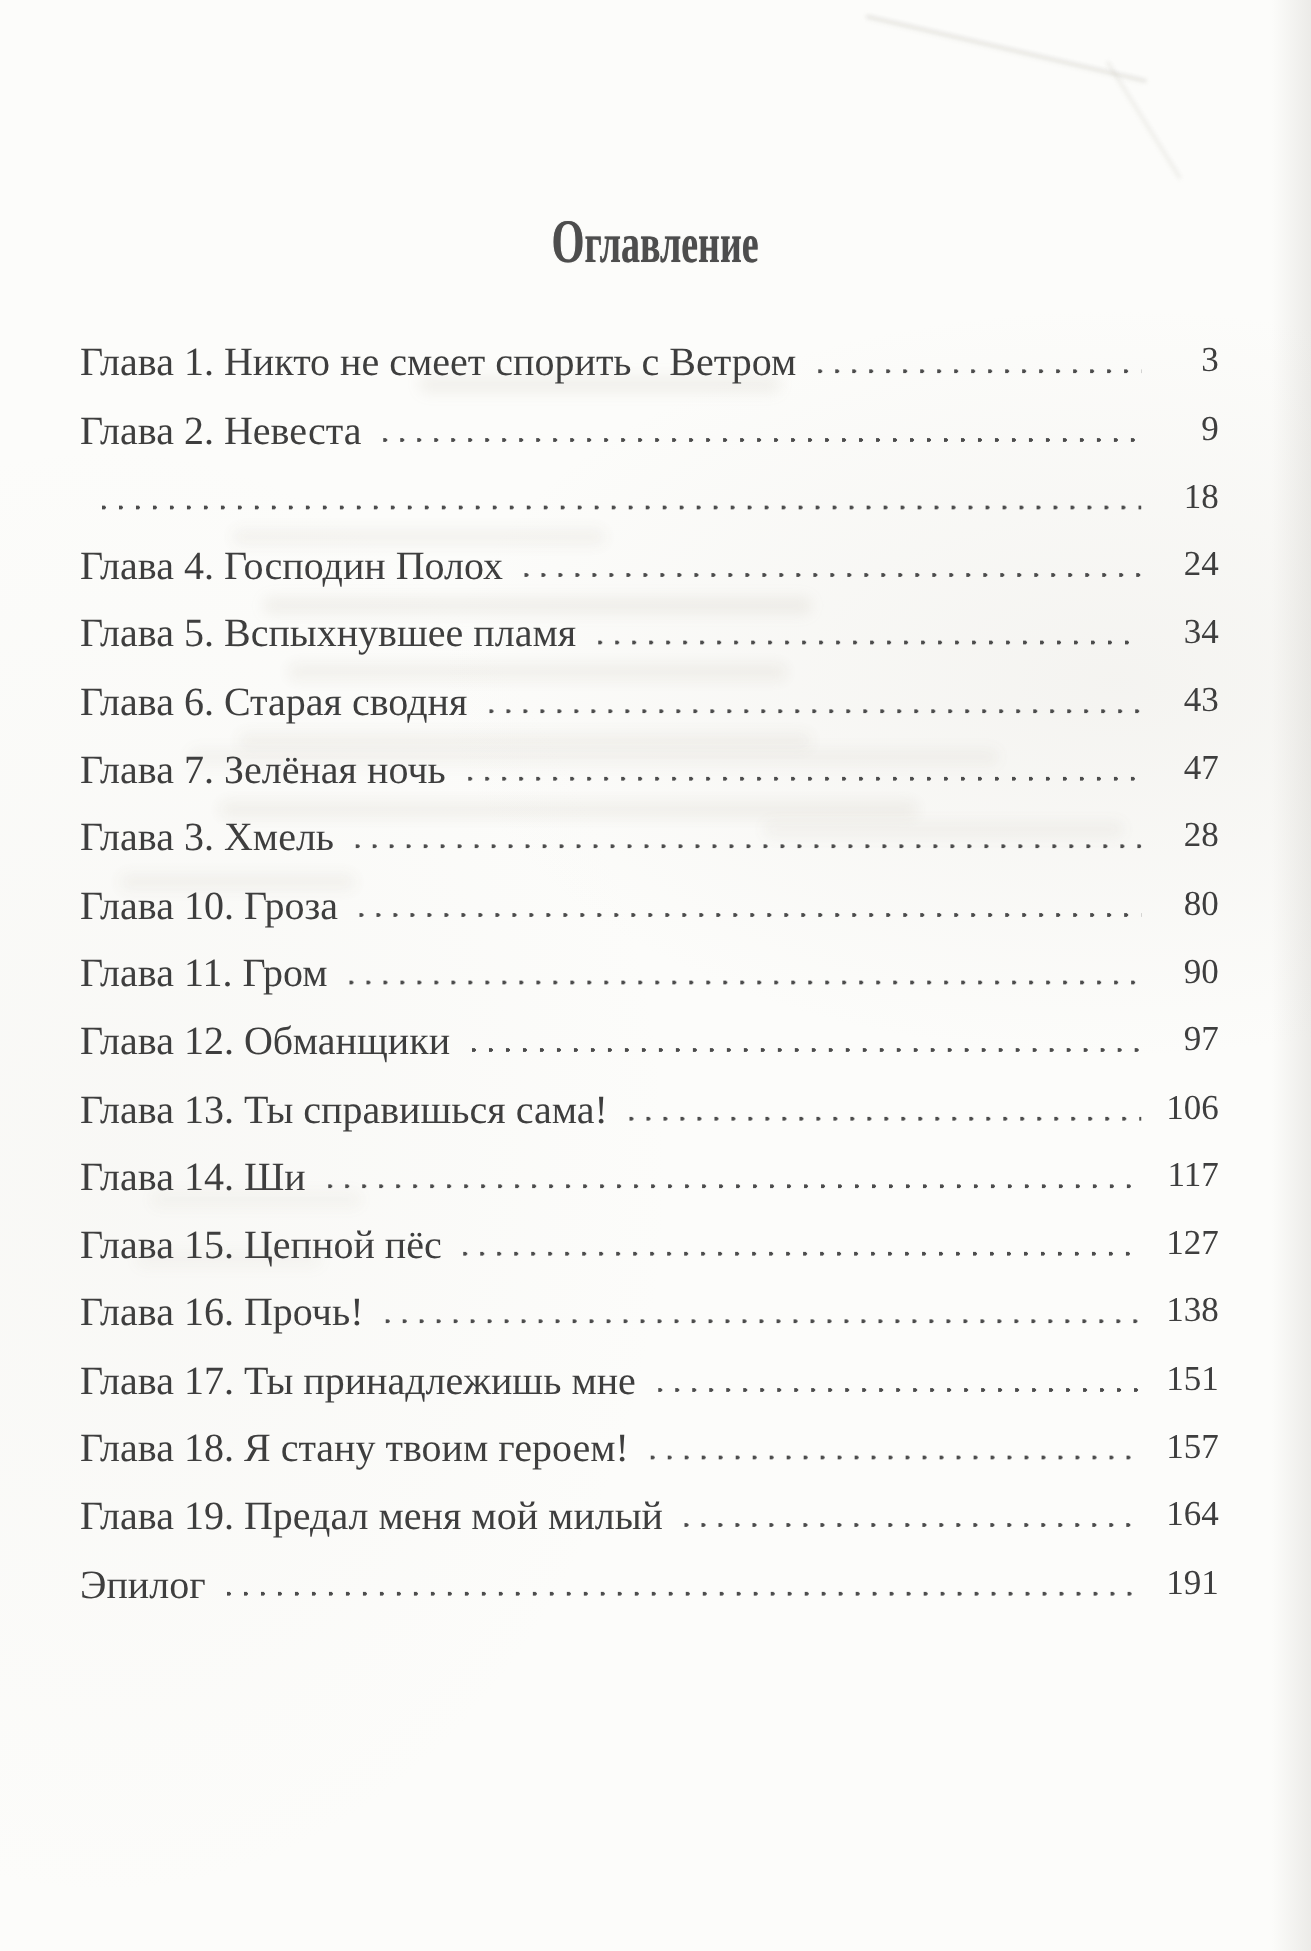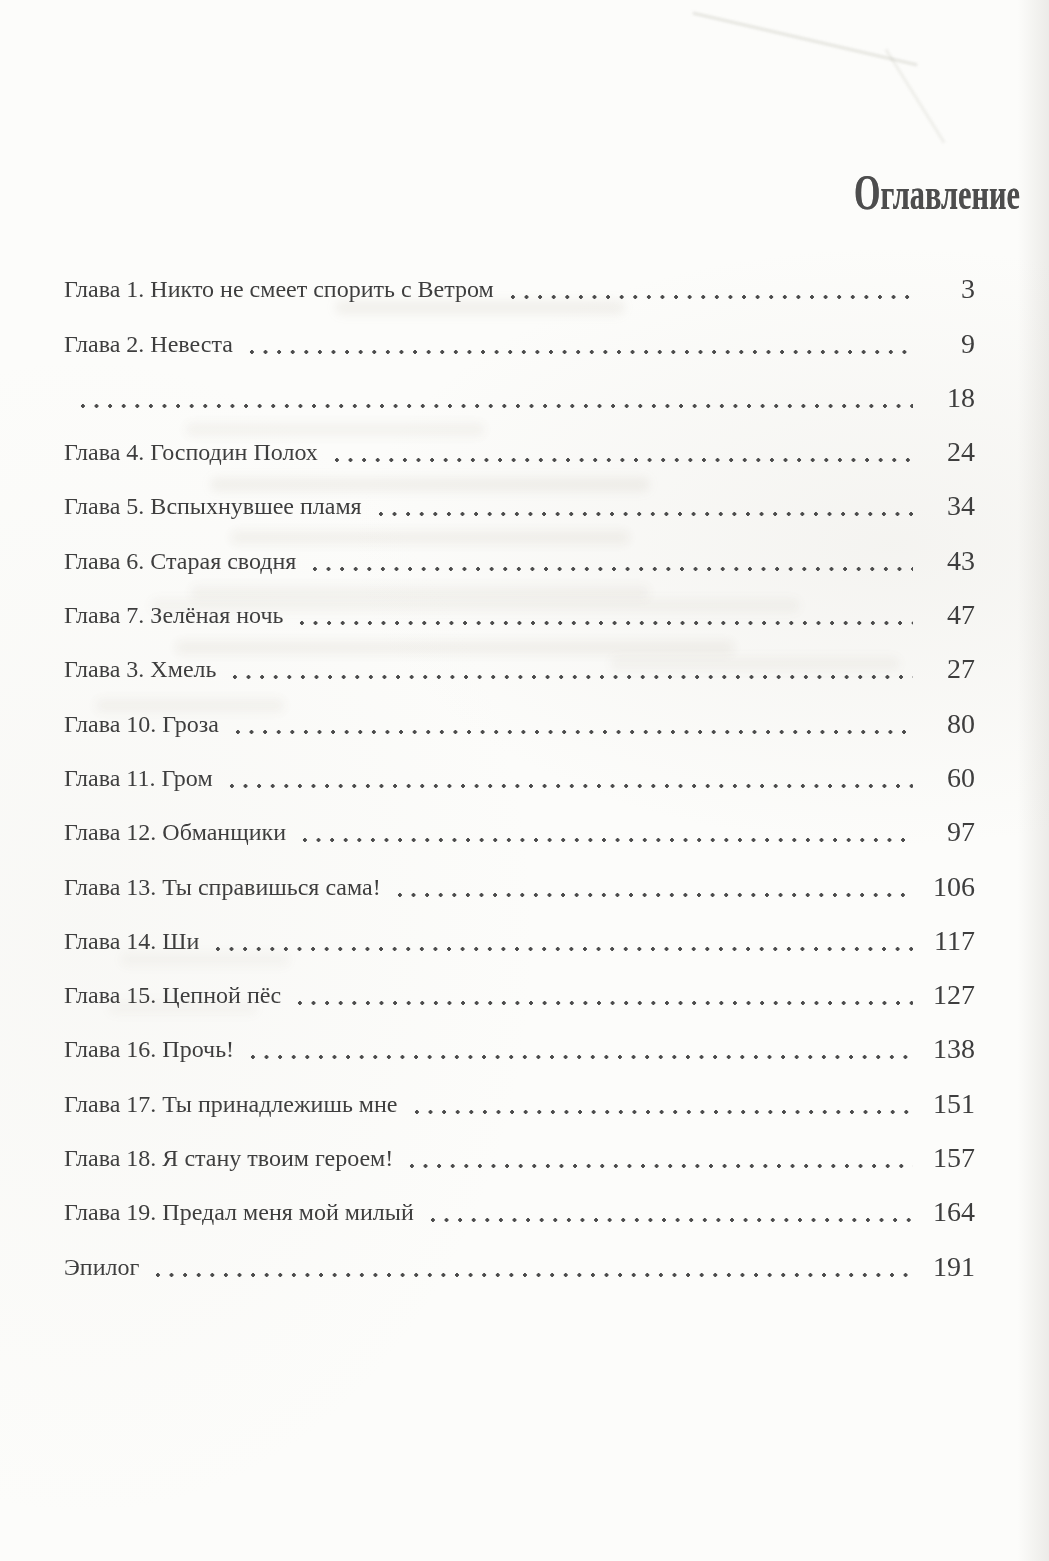--- a/index.html
+++ b/index.html
@@ -53,21 +53,21 @@
   .g9  { left: 95px;  top: 698px;  width: 190px; opacity: .8; }
   .g10 { left: 120px; top: 952px;  width: 170px; opacity: .6; }
   .g11 { left: 108px; top: 1000px; width: 150px; opacity: .55; }
 
   
   .toc-title-wrap {
     position: absolute;
     left: 0;
     top: 166px;
     width: 100%;
-    text-align: right;
+    text-align: center;
   }
   .toc-title {
     display: inline-block;
     margin: 0;
     font-size: 41px;
     font-weight: bold;
     letter-spacing: 0px;
     color: #4d4d4d;
     transform: scaleX(0.74) scaleY(1.08);
     transform-origin: center;
@@ -84,21 +84,21 @@
     right: 74px;
     top: 254px;
   }
   .toc-row {
     display: flex;
     align-items: flex-end;
     height: 54.3px;
   }
   .toc-label {
     flex: 0 0 auto;
-    font-size: 24px;
+    font-size: 32px;
     line-height: 38px;
     white-space: nowrap;
     color: #3e3e3e;
   }
   .toc-leader {
     flex: 1 1 auto;
     align-self: stretch;
     margin: 0 6px 0 14px;
     background-image: radial-gradient(circle 1.8px at 3px 3px, #4c4c4c 97%, rgba(76,76,76,0) 100%);
     background-size: 13.6px 6px;
@@ -177,34 +177,34 @@
 
   <div class="toc-row">
     <span class="toc-label">Глава 7. Зелёная ночь</span>
     <span class="toc-leader"></span>
     <span class="toc-page">47</span>
   </div>
 
   <div class="toc-row">
     <span class="toc-label">Глава 3. Хмель</span>
     <span class="toc-leader"></span>
-    <span class="toc-page">27</span>
+    <span class="toc-page">28</span>
   </div>
 
 
   <div class="toc-row">
     <span class="toc-label">Глава 10. Гроза</span>
     <span class="toc-leader"></span>
     <span class="toc-page">80</span>
   </div>
 
   <div class="toc-row">
     <span class="toc-label">Глава 11. Гром</span>
     <span class="toc-leader"></span>
-    <span class="toc-page">60</span>
+    <span class="toc-page">90</span>
   </div>
 
   <div class="toc-row">
     <span class="toc-label">Глава 12. Обманщики</span>
     <span class="toc-leader"></span>
     <span class="toc-page">97</span>
   </div>
 
   <div class="toc-row">
     <span class="toc-label">Глава 13. Ты справишься сама!</span>

